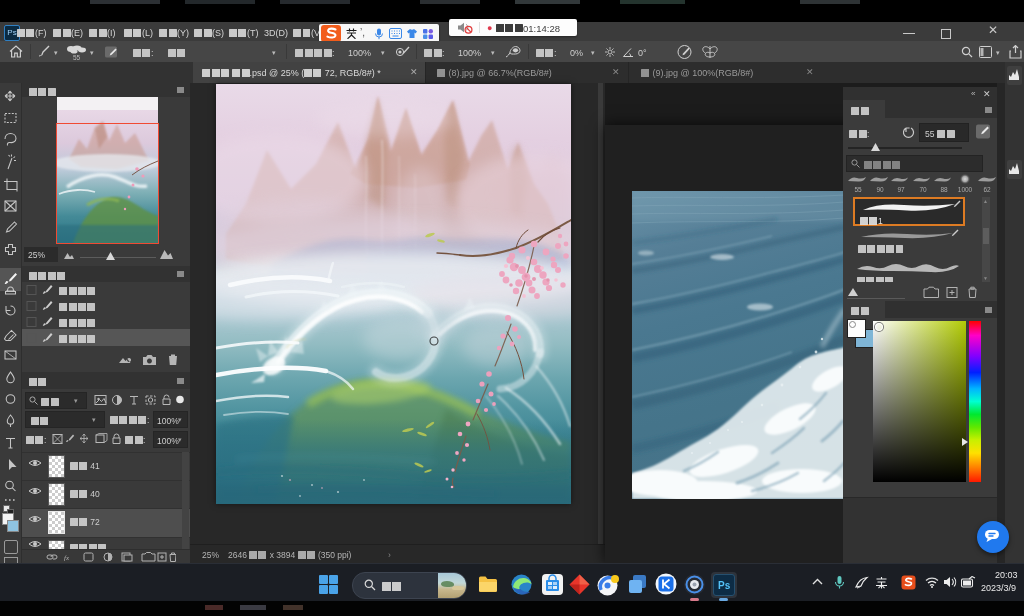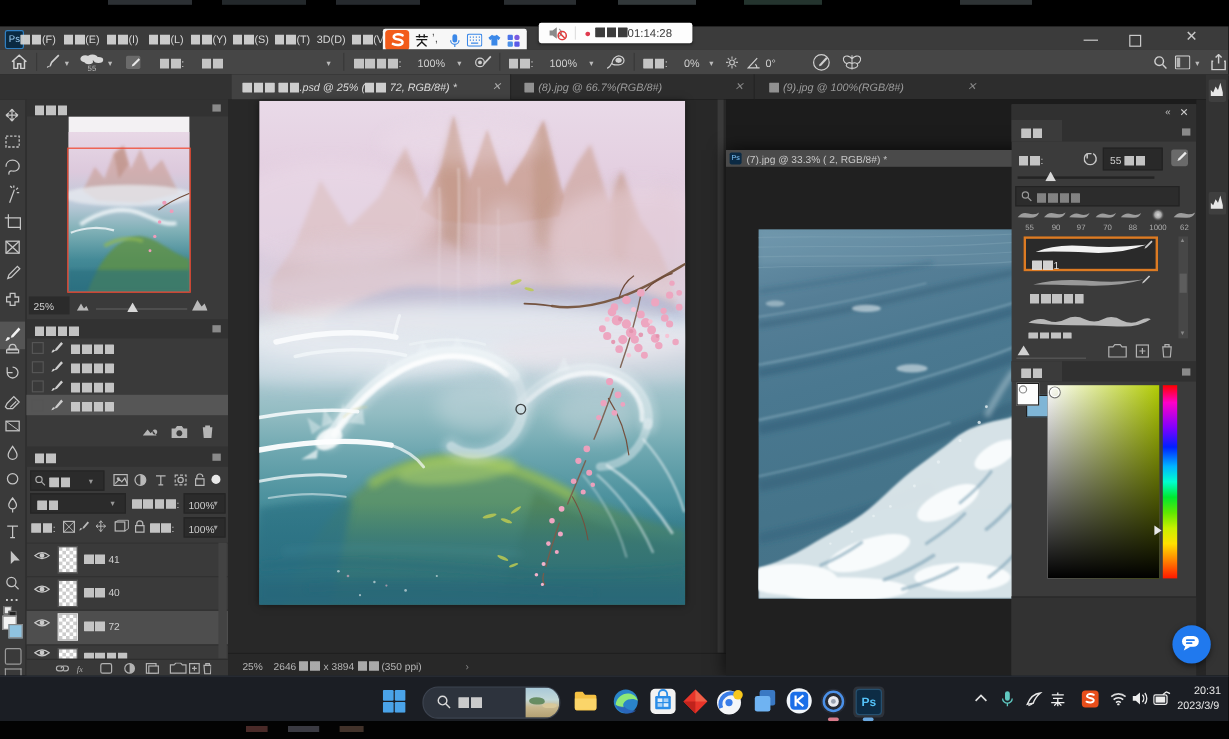--- a/index.html
+++ b/index.html
@@ -163,21 +163,21 @@
         <rect x=".5" y=".5" width="12" height="11" rx="1" fill="none" stroke="#cfcfcf"></rect>
         <rect x="1.5" y="2" width="3" height="8" fill="#cfcfcf" opacity=".8"></rect>
       </svg>
   <div class="tx" style="left:996px;top:8px;font-size:7px;color:#bbb;">▾</div>
   <svg class="a" style="left:1009px;top:4px" width="13" height="14" viewBox="0 0 13 14">
         <path d="M6.5 1v7M4 3l2.5-2.5L9 3" stroke="#cfcfcf" stroke-width="1.2" fill="none"></path>
         <path d="M2 6H1v7h11V6h-1" stroke="#cfcfcf" stroke-width="1.2" fill="none"></path>
       </svg>
 </div>
 
-<div class="a" style="left:0;top:62px;width:1024px;height:21px;background:#2d2d2d;font-style:italic;">
+<div class="a" style="left:0;top:62px;width:1024px;height:21px;background:#2d2d2d;">
   <div class="a" style="left:0;top:0;width:193px;height:21px;background:#323232;"></div>
   <div class="a" style="left:193px;top:0;width:232px;height:21px;background:#424242;color:#dadada;font-size:9px;">
     <div class="tx" style="left:9px;top:6px;"><span class="z" style="width:27px"></span>&nbsp;<span class="z" style="width:18px"></span>.psd @ 25% (<span class="z" style="width:18px"></span> 72, RGB/8#) *</div>
     <div class="tx" style="left:217px;top:5px;font-size:9px;color:#aaa;">✕</div>
   </div>
   <div class="a" style="left:425px;top:0;width:1px;height:21px;background:#252525;"></div>
   <div class="tx" style="left:437px;top:68px;"></div>
   <div class="tx" style="left:437px;top:6px;color:#9a9a9a;font-size:9px;"><span class="z" style="width:9px"></span> (8).jpg @ 66.7%(RGB/8#)</div>
   <div class="tx" style="left:612px;top:5px;font-size:9px;color:#888;">✕</div>
   <div class="a" style="left:628px;top:0;width:1px;height:21px;background:#252525;"></div>
@@ -435,24 +435,20 @@
 </svg>
 </div>
 
 <div class="a" style="left:190px;top:544px;width:415px;height:19px;background:#282828;border-top:1px solid #1f1f1f;color:#b5b5b5;font-size:8.5px;">
   <div class="tx" style="left:12px;top:5px;">25%</div>
   <div class="tx" style="left:38px;top:5px;">2646 <span class="z" style="width:18px"></span> x 3894 <span class="z" style="width:18px"></span> (350 ppi)</div>
   <div class="tx" style="left:198px;top:5px;color:#888;">›</div>
 </div>
 
 <div class="a" style="left:605px;top:125px;width:350px;height:438px;background:#202020;box-shadow:0 0 14px rgba(0,0,0,.75);">
-  <div class="a" style="left:0;top:0;width:350px;height:14px;background:#4a4a4a;color:#c8c8c8;font-size:8.5px;">
-    <div class="a" style="left:3px;top:2px;width:10px;height:10px;background:#0b2a44;border-radius:1.5px;color:#7ec4f8;font-size:6px;text-align:center;line-height:10px;">Ps</div>
-    <div class="tx" style="left:17px;top:3px;"><span class="z7" style="width:17px"></span> (7).jpg @ 33.3% (<span class="z7" style="width:17px"></span> 2, RGB/8#) *</div>
-  </div>
   <div class="a" id="ocean" style="left:27px;top:66px;width:213px;height:308px;">
   <svg width="213" height="308" viewBox="0 0 213 308">
   <defs>
   <linearGradient id="og" x1="0" y1="0" x2=".2" y2="1">
   <stop offset="0" stop-color="#6a93a9"></stop>
               <stop offset=".22" stop-color="#557e96"></stop>
   <stop offset=".45" stop-color="#4a7890"></stop>
               <stop offset=".75" stop-color="#45748a"></stop>
   <stop offset="1" stop-color="#477389"></stop>
   </linearGradient>
@@ -1036,21 +1032,21 @@
       </svg>
   <svg class="a" style="left:943px;top:12px" width="14" height="12" viewBox="0 0 14 12">
         <path d="M1,4 h2.5 L7,1 v10 L3.5,8 H1 z" fill="#ececec"></path>
         <path d="M9,3 a4.5,4.5 0 0 1 0,6 M11,1.5 a7,7 0 0 1 0,9" stroke="#ececec" fill="none" stroke-width="1.1"></path>
       </svg>
   <svg class="a" style="left:961px;top:12px" width="15" height="12" viewBox="0 0 15 12">
         <rect x="0.5" y="3" width="11" height="8" rx="1.5" fill="none" stroke="#ececec" stroke-width="1.1"></rect>
         <rect x="2" y="4.5" width="8" height="5" fill="#ececec"></rect>
         <path d="M8,3 L11,0.5 L14,2" stroke="#ececec" fill="none" stroke-width="1.1"></path>
       </svg>
-  <div class="tx" style="left:995px;top:6px;font-size:9px;">20:31</div>
+  <div class="tx" style="left:995px;top:6px;font-size:9px;">20:03</div>
   <div class="tx" style="left:981px;top:19px;font-size:9px;">2023/3/9</div>
 </div>
 <div class="a" style="left:0;top:601px;width:1024px;height:15px;background:#030303;">
   <div class="a" style="left:205px;top:4px;width:18px;height:5px;background:#4a2a28;"></div>
   <div class="a" style="left:240px;top:4px;width:26px;height:5px;background:#3a3a42;"></div>
   <div class="a" style="left:283px;top:4px;width:20px;height:5px;background:#42322a;"></div>
 </div>
 
 <div class="a" style="left:977px;top:521px;width:32px;height:32px;border-radius:50%;background:#2079ee;box-shadow:0 2px 5px rgba(0,0,0,.5);">
   <svg class="a" style="left:7px;top:8px" width="18" height="16" viewBox="0 0 18 16">

